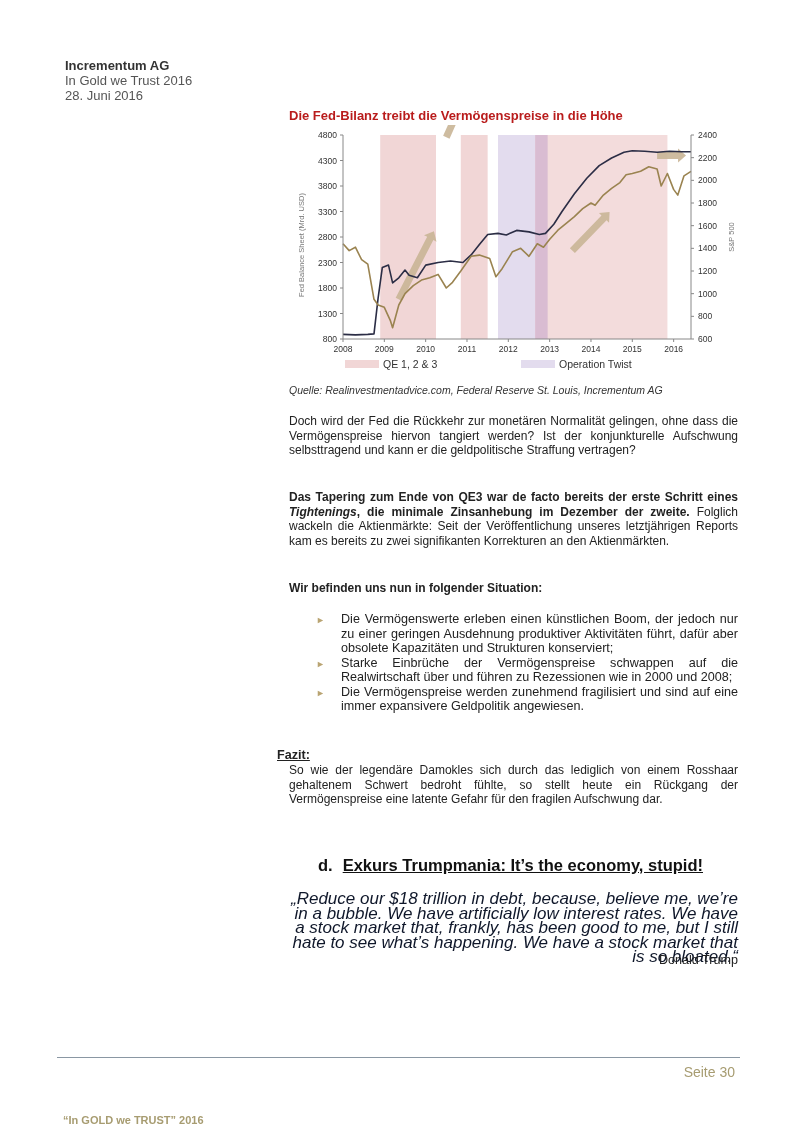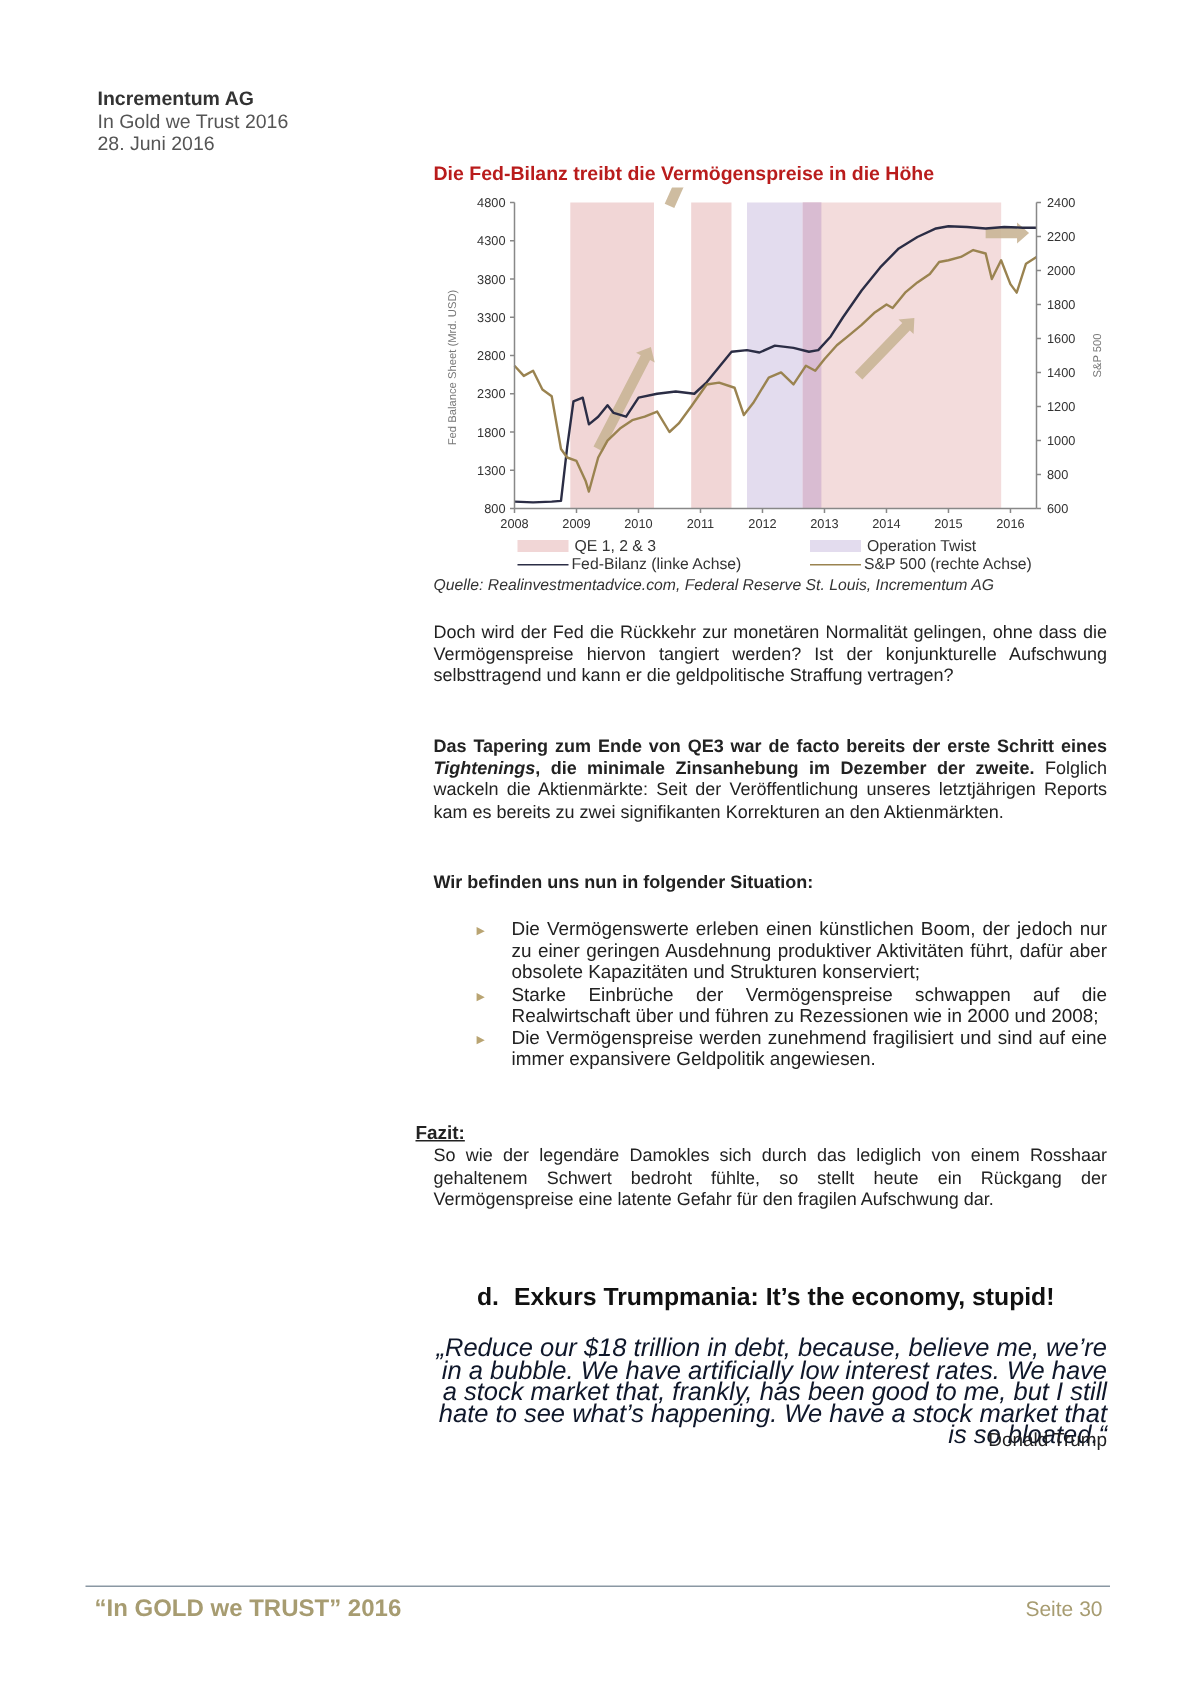--- a/index.html
+++ b/index.html
@@ -3,37 +3,37 @@
 <meta charset="utf-8">
 <style>
   html,body{margin:0;padding:0;background:#fff;}
   body{width:795px;height:1125px;position:relative;font-family:"Liberation Sans",sans-serif;color:#222;overflow:hidden;}
   .hdr{position:absolute;left:65px;top:38px;font-size:13px;line-height:15px;color:#555;margin-top:20px;}
   .hdr .co{font-weight:bold;color:#333;}
   .chart-title{position:absolute;left:289px;top:108px;font-size:13px;font-weight:bold;color:#b91c1c;}
   #chart{position:absolute;left:285px;top:125px;}
   .legend{position:absolute;left:345px;top:358px;width:390px;font-size:10.5px;color:#333;}
   .legend .row{display:flex;height:12px;line-height:12px;}
-  .legend .cell{width:195px;display:flex;align-items:center;}
+  .legend .cell{width:176px;display:flex;align-items:center;}
   .legend .sw{display:inline-block;width:34px;height:8px;margin-right:4px;}
   .legend .ln{display:inline-block;width:34px;height:0;border-top:1.5px solid;margin-right:2px;}
   .source{position:absolute;left:289px;top:384px;font-size:10.5px;font-style:italic;color:#333;}
   .para{position:absolute;left:289px;width:449px;font-size:12px;line-height:14.5px;text-align:justify;color:#222;}
   .bold{font-weight:bold;}
   .ital{font-style:italic;}
   ul.bul{position:absolute;left:316px;top:612px;width:422px;margin:0;padding:0;list-style:none;font-size:12.6px;line-height:14.5px;text-align:justify;}
   ul.bul li{position:relative;padding-left:25px;}
   ul.bul li .arr{position:absolute;left:0;top:1px;color:#b9a472;font-size:9px;}
   .fazit{position:absolute;left:277px;top:748px;font-size:12.6px;font-weight:bold;text-decoration:underline;}
   .sect{position:absolute;left:318px;top:856px;font-size:16.5px;font-weight:bold;color:#111;}
-  .sect .t{margin-left:10px;}
+  .sect .t{text-decoration:underline;margin-left:10px;}
   .quote{position:absolute;left:289px;top:892px;width:449px;font-size:17px;line-height:14.5px;font-style:italic;text-align:right;color:#0f172a;}
   .author{position:absolute;right:57px;top:953px;font-size:12.6px;}
   .footline{position:absolute;left:57px;top:1057px;width:683px;height:0;border-top:1.5px solid #8a97a3;}
-  .foot-l{position:absolute;left:63px;top:1064px;font-size:16px;font-weight:bold;color:#a79c71;}
+  .foot-l{position:absolute;left:63px;top:1114px;font-size:11px;font-weight:bold;color:#a79c71;}
   .foot-r{position:absolute;right:60px;top:1064px;font-size:14px;color:#a79c71;}
 </style>
 </head>
 <body>
 
 <div class="hdr">
   <div class="co">Incrementum AG</div>
   <div>In Gold we Trust 2016</div>
   <div>28. Juni 2016</div>
 </div>
@@ -135,30 +135,20 @@
   <div class="row">
     <div class="cell">
         <span class="sw" style="background:#f1d6d6"></span>
         <span>QE 1, 2 &amp; 3</span>
       </div>
     <div class="cell">
         <span class="sw" style="background:#e3dcee"></span>
         <span>Operation Twist</span>
       </div>
   </div>
-  <div class="row">
-    <div class="cell">
-        <span class="ln" style="border-color:#2b2d45"></span>
-        <span>Fed-Bilanz (linke Achse)</span>
-      </div>
-    <div class="cell">
-        <span class="ln" style="border-color:#9a8350"></span>
-        <span>S&amp;P 500 (rechte Achse)</span>
-      </div>
-  </div>
 </div>
 
 <div class="source">Quelle: Realinvestmentadvice.com, Federal Reserve St. Louis, Incrementum AG</div>
 
 <div class="para" style="top:414px">Doch wird der Fed die Rückkehr zur monetären Normalität gelingen, ohne dass die Vermögenspreise hiervon tangiert werden? Ist der konjunkturelle Aufschwung selbsttragend und kann er die geldpolitische Straffung vertragen?</div>
 
 <div class="para" style="top:490px">
   <span class="bold">Das Tapering zum Ende von QE3 war de facto bereits der erste Schritt eines </span><span class="bold ital">Tightenings</span><span class="bold">, die minimale Zinsanhebung im Dezember der zweite.</span><span> Folglich wackeln die Aktienmärkte: Seit der Veröffentlichung unseres letztjährigen Reports kam es bereits zu zwei signifikanten Korrekturen an den Aktienmärkten.</span>
 </div>
 

